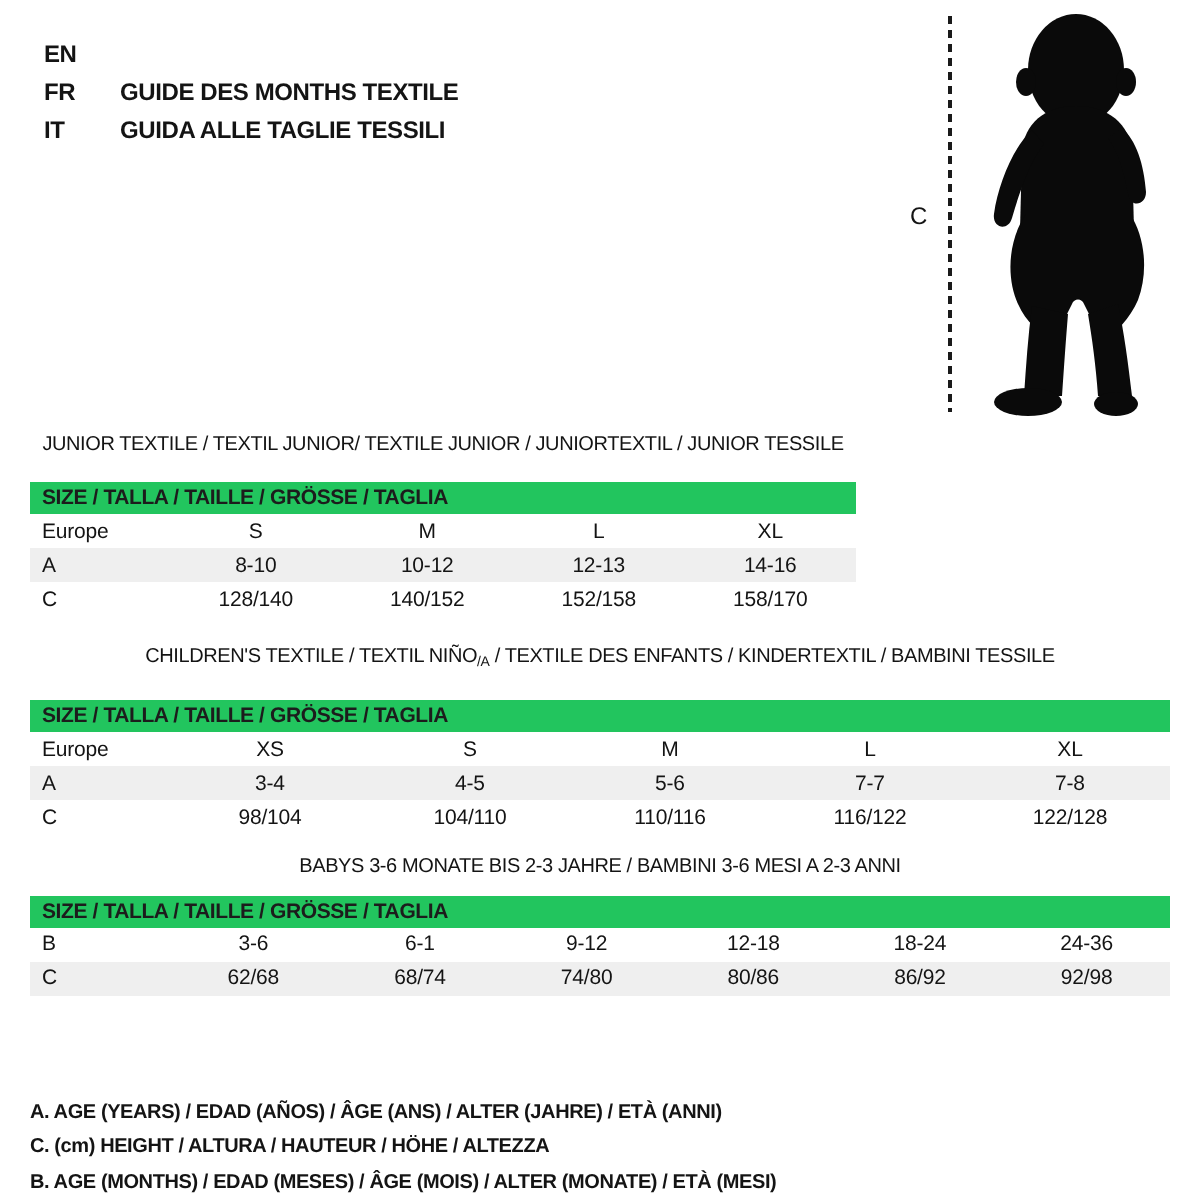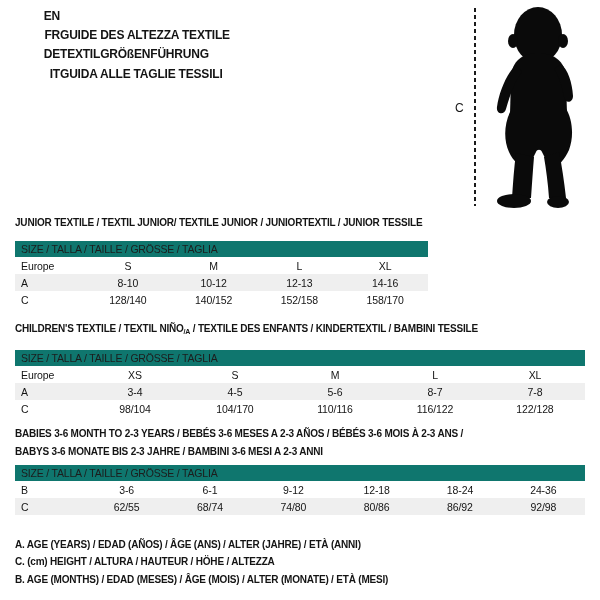--- a/index.html
+++ b/index.html
@@ -2,68 +2,64 @@
 <html><head>
 <meta charset="utf-8">
 <style>
   html,body{margin:0;padding:0;background:#ffffff;}
   #page{
     position:relative;width:600px;height:600px;background:#ffffff;
     font-family:"Liberation Sans","DejaVu Sans",sans-serif;color:#141414;
     overflow:hidden;
   }
   
-  .lang-list{position:absolute;left:22px;top:6px;text-align:right;}
+  .lang-list{position:absolute;left:22px;top:17px;}
   .lang-row{display:flex;height:19.3px;align-items:center;
     font-weight:bold;font-size:12px;letter-spacing:-0.2px;white-space:nowrap;}
   .lang-code{width:38px;}
   
   .dotted-line{position:absolute;left:474px;top:8px;width:2px;height:198px;
     background:repeating-linear-gradient(to bottom,#1a1a1a 0 4px,transparent 4px 7px);}
   .figure-label{position:absolute;left:455px;top:101px;font-size:12px;}
   .baby-svg{position:absolute;left:483px;top:3px;}
   
   .size-section{position:absolute;left:15px;}
   #sec-junior{top:216px;width:413px;}
   #sec-children{top:322px;width:570px;}
   #sec-babies{top:425px;width:570px;}
-  .tbl-title{font-weight:bold;font-size:10px;letter-spacing:-0.2px;
-    line-height:13px;white-space:nowrap;}
+  .tbl-title{font-weight:normal;font-size:10px;letter-spacing:-0.2px;
+    line-height:13px;white-space:nowrap;text-align:center;}
   .tbl-title .subA{font-size:7px;vertical-align:-2px;}
   #sec-babies .tbl-title{line-height:17.5px;}
   table{border-collapse:collapse;width:100%;table-layout:fixed;}
   #sec-junior table,#sec-children table{margin-top:12px;}
   #sec-babies table{margin-top:5px;}
   col.lblcol{width:70px;}
-  th.size-bar{background:#0f766e;font-weight:normal;font-size:10.5px;
+  th.size-bar{background:#22c55e;font-weight:bold;font-size:10.5px;
     text-align:left;padding:2px 0 2px 6px;letter-spacing:-0.2px;color:#1c1c1c;}
   td{font-size:10.5px;text-align:center;height:17px;padding:0;letter-spacing:-0.1px;}
   td.lbl{text-align:left;padding-left:6px;}
   tr.row-alt{background:#efefef;}
   
-  .legend{position:absolute;left:15px;top:536px;}
+  .legend{position:absolute;left:15px;top:548px;}
   .legend-line{font-weight:bold;font-size:10px;letter-spacing:-0.2px;
     line-height:17.4px;white-space:nowrap;}
 </style>
 </head>
 <body>
 
 <div id="page">
 
   <div class="lang-list">
     <div class="lang-row">
       <span class="lang-code">EN</span>
     </div>
     <div class="lang-row">
       <span class="lang-code">FR</span>
-      <span class="lang-label">GUIDE DES ALTEZZA TEXTILE</span>
-    </div>
-    <div class="lang-row">
-      <span class="lang-code">DE</span>
-      <span class="lang-label">TEXTILGRÖßENFÜHRUNG</span>
+      <span class="lang-label">GUIDE DES MONTHS TEXTILE</span>
     </div>
     <div class="lang-row">
       <span class="lang-code">IT</span>
       <span class="lang-label">GUIDA ALLE TAGLIE TESSILI</span>
     </div>
   </div>
 
   <div class="dotted-line"></div>
   <div class="figure-label">C</div>
   <svg class="baby-svg" width="112" height="210" viewBox="0 0 112 210">
@@ -148,38 +144,37 @@
           <td>S</td>
           <td>M</td>
           <td>L</td>
           <td>XL</td>
         </tr>
         <tr class="row-alt">
           <td class="lbl">A</td>
           <td>3-4</td>
           <td>4-5</td>
           <td>5-6</td>
-          <td>8-7</td>
+          <td>7-7</td>
           <td>7-8</td>
         </tr>
         <tr>
           <td class="lbl">C</td>
           <td>98/104</td>
-          <td>104/170</td>
+          <td>104/110</td>
           <td>110/116</td>
           <td>116/122</td>
           <td>122/128</td>
         </tr>
       </tbody>
     </table>
   </div>
 
   <div class="size-section" id="sec-babies">
     <div class="tbl-title">
-      <div>BABIES 3-6 MONTH TO 2-3 YEARS / BEBÉS 3-6 MESES A 2-3 AÑOS / BÉBÉS 3-6 MOIS À 2-3 ANS /</div>
       <div>BABYS 3-6 MONATE BIS 2-3 JAHRE / BAMBINI 3-6 MESI A 2-3 ANNI</div>
     </div>
     <table>
       <colgroup>
           <col class="lblcol">
           <col>
           <col>
           <col>
           <col>
           <col>
@@ -195,21 +190,21 @@
           <td class="lbl">B</td>
           <td>3-6</td>
           <td>6-1</td>
           <td>9-12</td>
           <td>12-18</td>
           <td>18-24</td>
           <td>24-36</td>
         </tr>
         <tr class="row-alt">
           <td class="lbl">C</td>
-          <td>62/55</td>
+          <td>62/68</td>
           <td>68/74</td>
           <td>74/80</td>
           <td>80/86</td>
           <td>86/92</td>
           <td>92/98</td>
         </tr>
       </tbody>
     </table>
   </div>
 

